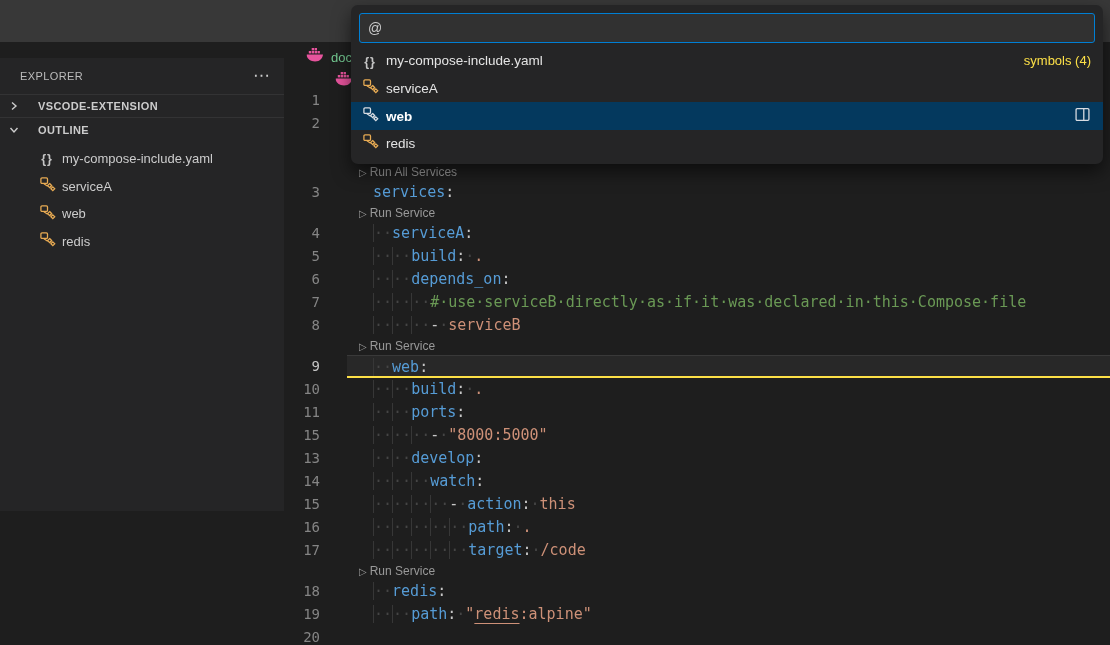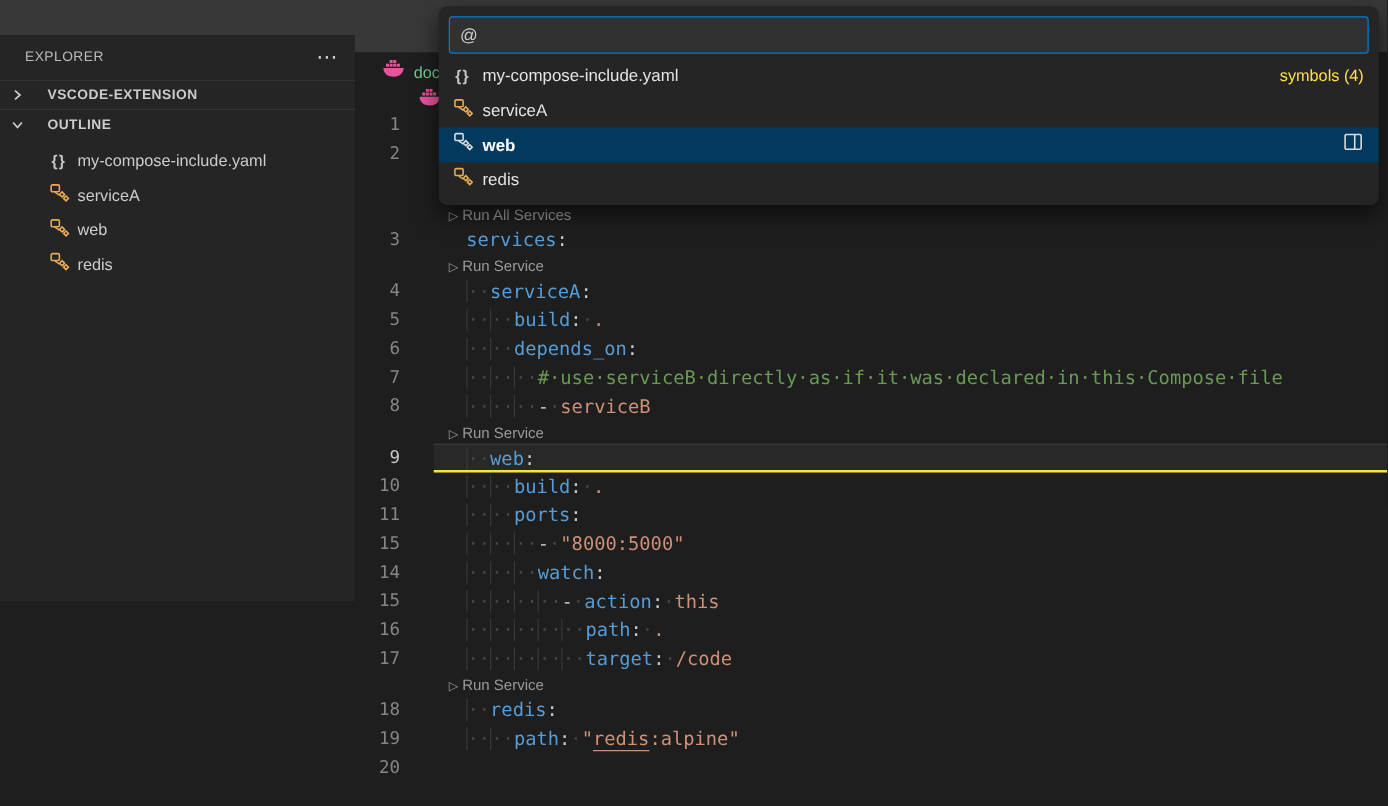--- a/index.html
+++ b/index.html
@@ -4,21 +4,21 @@
 <style>
   * { margin:0; padding:0; box-sizing:border-box; }
   html,body { width:1110px; height:645px; overflow:hidden; background:#1e1e1e;
               font-family:"Liberation Sans", sans-serif; }
   #app { position:relative; width:1110px; height:645px; background:#1e1e1e; overflow:hidden; }
 
   
   .titlebar { position:absolute; left:0; top:0; width:1110px; height:42px; background:#383838; }
 
   
-  .sidebar { position:absolute; left:0; top:28px; width:284px; height:453px; background:#252526; color:#cccccc; }
+  .sidebar { position:absolute; left:0; top:58px; width:284px; height:453px; background:#252526; color:#cccccc; }
   .sb-header { height:36px; display:flex; align-items:center; padding:0 14px 0 20px; }
   .sb-title { font-size:11px; letter-spacing:.4px; color:#bcbcbc; }
   .sb-more { margin-left:auto; font-size:17px; color:#cccccc; cursor:pointer; line-height:10px; }
   .sb-section-head { height:24px; display:flex; align-items:center; gap:16px; padding-left:6px;
                      font-size:11px; font-weight:bold; letter-spacing:.4px; color:#cccccc; }
   .sb-sec-top { border-top:1px solid #333334; }
   .sb-sec-bottom { border-bottom:1px solid #333334; }
   .chev { width:16px; height:16px; display:flex; align-items:center; justify-content:center; }
   .outline-list { padding-top:3px; }
   .ol-item { height:27.5px; display:flex; align-items:center; gap:6px; padding-left:38px; font-size:13px; color:#cccccc; cursor:pointer; }
@@ -208,20 +208,24 @@
         </div>
         <div class="crow">
           <div class="gut">11</div>
           <div class="cc"><span class="iu">··</span><span class="iu">··</span><span class="tok-k">ports</span><span class="tok-p">:</span></div>
         </div>
         <div class="crow">
           <div class="gut">15</div>
           <div class="cc"><span class="iu">··</span><span class="iu">··</span><span class="iu">··</span><span class="tok-p">-</span><span class="tok-w">·</span><span class="tok-s">"8000:5000"</span></div>
         </div>
         <div class="crow">
+          <div class="gut">13</div>
+          <div class="cc"><span class="iu">··</span><span class="iu">··</span><span class="tok-k">develop</span><span class="tok-p">:</span></div>
+        </div>
+        <div class="crow">
           <div class="gut">14</div>
           <div class="cc"><span class="iu">··</span><span class="iu">··</span><span class="iu">··</span><span class="tok-k">watch</span><span class="tok-p">:</span></div>
         </div>
         <div class="crow">
           <div class="gut">15</div>
           <div class="cc"><span class="iu">··</span><span class="iu">··</span><span class="iu">··</span><span class="iu">··</span><span class="tok-p">-</span><span class="tok-w">·</span><span class="tok-k">action</span><span class="tok-p">:</span><span class="tok-w">·</span><span class="tok-s">this</span></div>
         </div>
         <div class="crow">
           <div class="gut">16</div>
           <div class="cc"><span class="iu">··</span><span class="iu">··</span><span class="iu">··</span><span class="iu">··</span><span class="iu">··</span><span class="tok-k">path</span><span class="tok-p">:</span><span class="tok-w">·</span><span class="tok-s">.</span></div>

